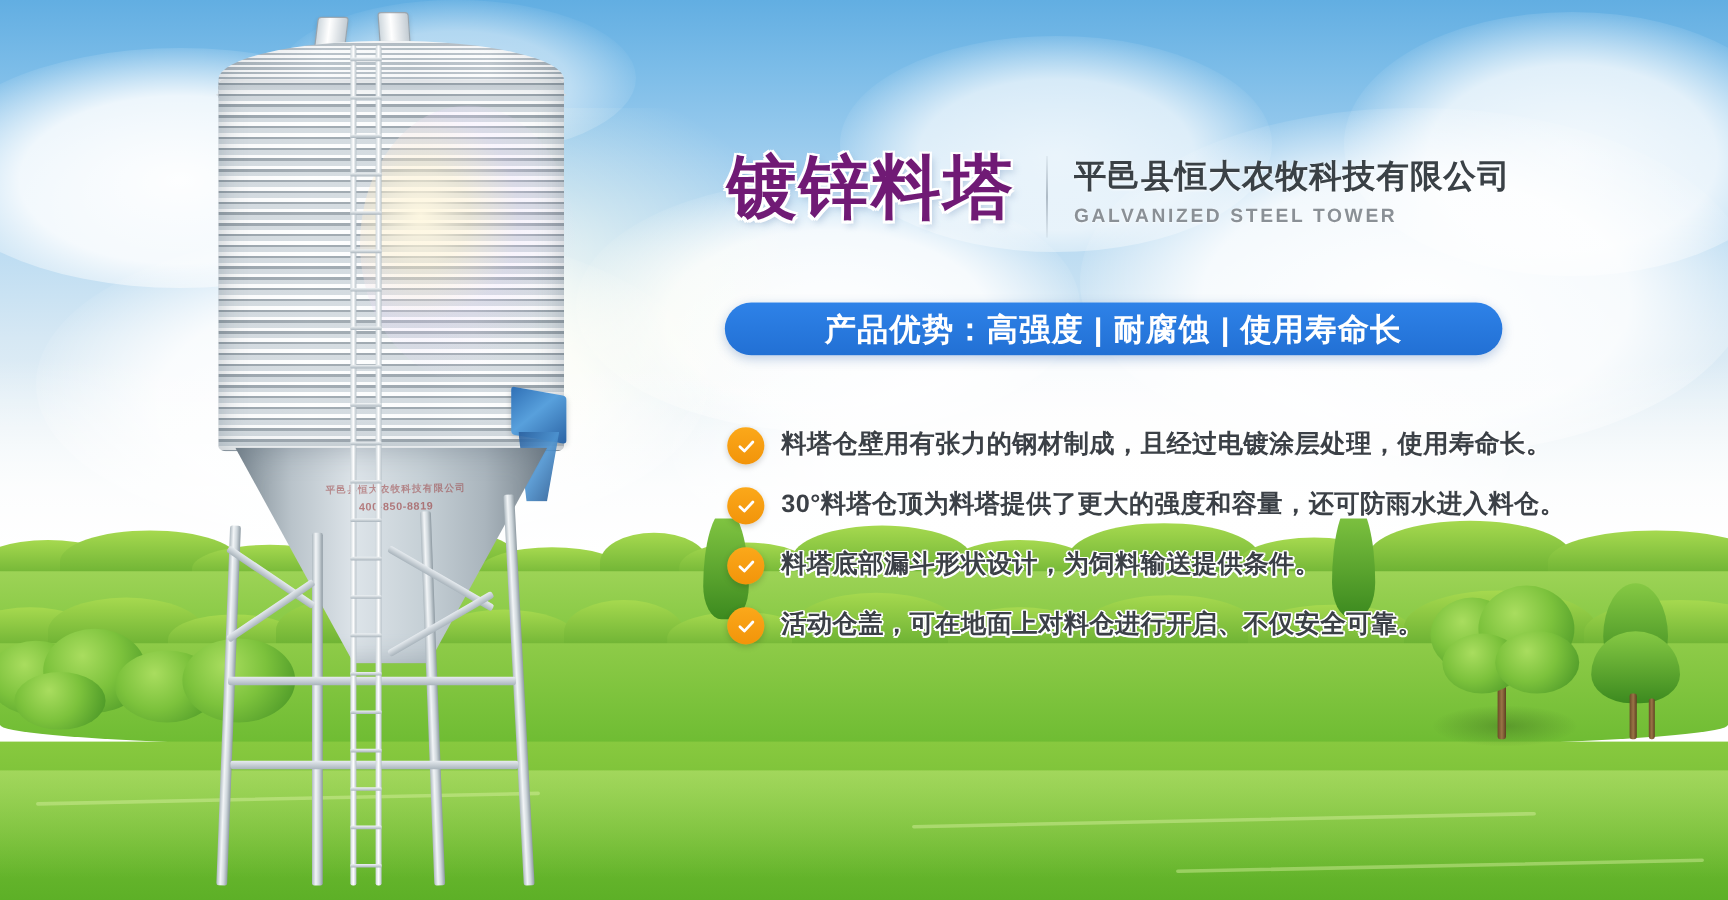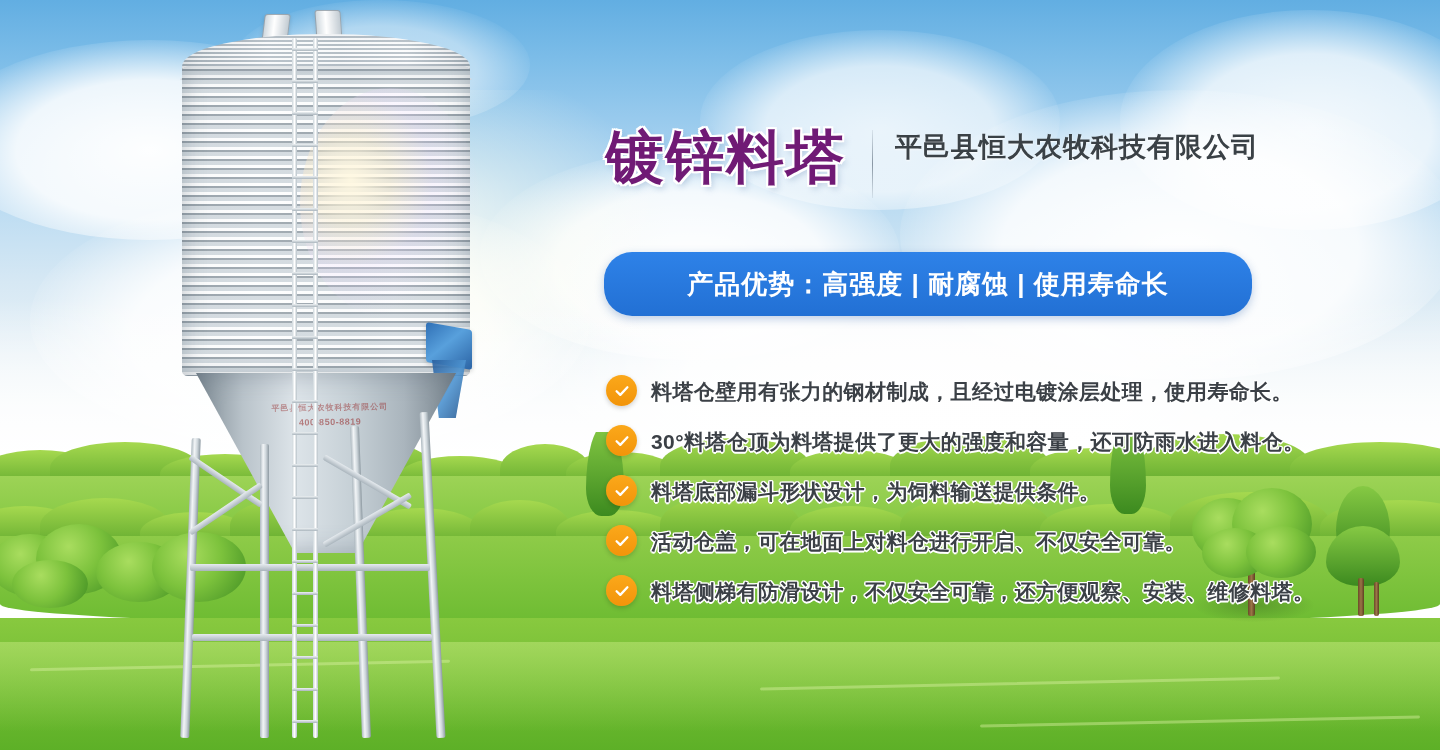--- a/index.html
+++ b/index.html
@@ -215,33 +215,33 @@
     text-shadow:0 1px 2px rgba(255,255,255,.85);
   }
   .h-sub{
     margin-top:8px;
     font-size:16px; font-weight:bold; color:#8a9096; letter-spacing:2.2px;
     text-shadow:0 1px 2px rgba(255,255,255,.8);
   }
 
   .advantage-pill{
     position:absolute; left:4px; top:252px;
-    width:648px; height:64px; border-radius:28px;
+    width:648px; height:44px; border-radius:28px;
     background:linear-gradient(to bottom,#2e82e8,#2270d4);
     display:flex; align-items:center; justify-content:center;
     box-shadow:0 3px 10px rgba(25,80,160,.28);
   }
   .advantage-pill span{
     color:#ffffff; font-size:26px; font-weight:bold; letter-spacing:1px;
     white-space:nowrap;
   }
 
   .features{ position:absolute; left:6px; top:356px; width:830px;}
   .feature{
-    display:flex; align-items:flex-end; height:50px; margin-bottom:0px;
+    display:flex; align-items:flex-start; height:50px; margin-bottom:0px;
   }
   .feature + .feature{ margin-top:0px; }
   .chk{
     flex:0 0 auto; width:31px; height:31px; border-radius:50%;
     background:linear-gradient(to bottom,#fba81a,#f2940a);
     display:flex; align-items:center; justify-content:center;
     margin-right:14px;
     box-shadow:0 2px 5px rgba(0,0,0,.18);
   }
   .chk svg{ display:block; }
@@ -410,20 +410,21 @@
     </div>
   </div>
 
   <div class="content">
 
     <div class="headline">
       <div class="h-title">镀锌料塔</div>
       <div class="h-divider"></div>
       <div class="h-right">
         <div class="h-company">平邑县恒大农牧科技有限公司</div>
+        <div class="h-sub">GALVANIZED STEEL TOWER</div>
       </div>
     </div>
 
     <div class="advantage-pill">
       <span>产品优势：高强度 | 耐腐蚀 | 使用寿命长</span>
     </div>
 
     <div class="features">
 
       <div class="feature">
@@ -455,25 +456,17 @@
 
       <div class="feature">
         <span class="chk">
           <svg width="18" height="18" viewBox="0 0 18 18">
               <path d="M3.6 9.3 L7.3 12.9 L14.4 5.3" fill="none" stroke="#ffffff" stroke-width="2.3" stroke-linecap="round" stroke-linejoin="round"></path>
             </svg>
         </span>
         <span class="txt">活动仓盖，可在地面上对料仓进行开启、不仅安全可靠。</span>
       </div>
 
-      <div class="feature">
-        <span class="chk">
-          <svg width="18" height="18" viewBox="0 0 18 18">
-              <path d="M3.6 9.3 L7.3 12.9 L14.4 5.3" fill="none" stroke="#ffffff" stroke-width="2.3" stroke-linecap="round" stroke-linejoin="round"></path>
-            </svg>
-        </span>
-        <span class="txt">料塔侧梯有防滑设计，不仅安全可靠，还方便观察、安装、维修料塔。</span>
-      </div>
 
     </div>
   </div>
 
 </div>
 
 </body></html>

